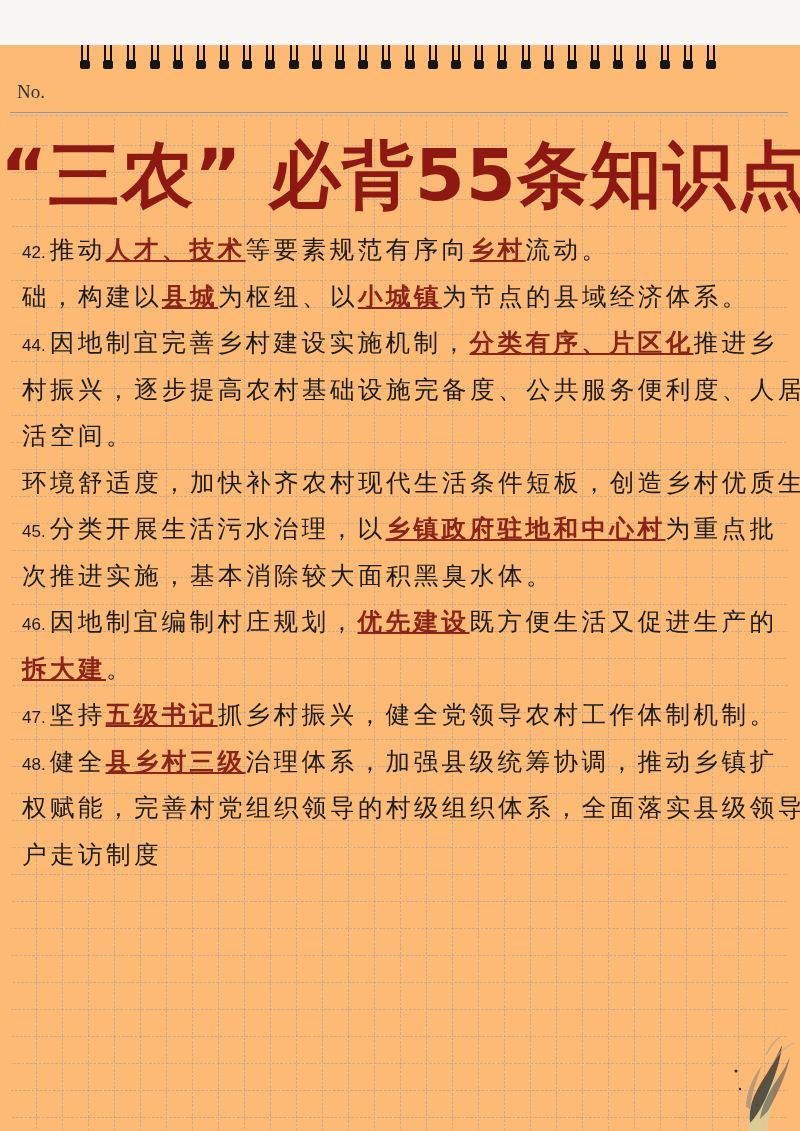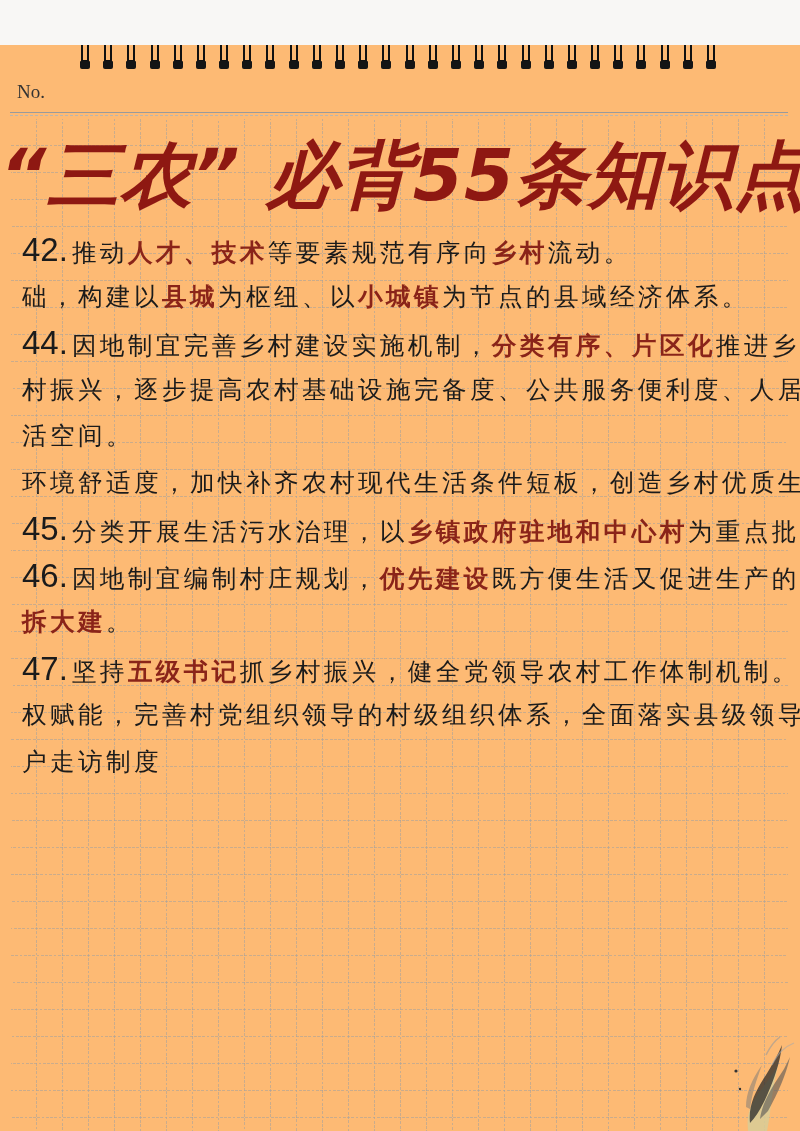--- a/index.html
+++ b/index.html
@@ -48,32 +48,32 @@
       repeating-linear-gradient(to right, transparent 0 25px, rgba(160,160,160,0.55) 25px 26px),
       repeating-linear-gradient(to bottom, transparent 0 26px, rgba(160,160,160,0.55) 26px 27px);
     -webkit-mask-image: repeating-linear-gradient(45deg, #000 0 2px, transparent 2px 3px);
     mask-image: repeating-linear-gradient(45deg, #000 0 2px, transparent 2px 3px);
   }
   
   .title {
     position: absolute; left: 0; width: 800px; top: 86px; text-align: center;
     font-family: "DejaVu Sans", "Liberation Sans", sans-serif;
     font-weight: bold; font-size: 72px; letter-spacing: 1px;
-    color: #8e1812; line-height: 88px; white-space: nowrap; font-style: italic;
+    color: #8e1812; line-height: 88px; white-space: nowrap;
   }
   
   .content {
     position: absolute; left: 22px; top: 182px; width: 760px;
     font-family: "DejaVu Serif", "Liberation Serif", serif;
     font-size: 24.6px; line-height: 46.5px; color: #1b1b1b;
     letter-spacing: 3.4px;
   }
   .line { display: block; white-space: nowrap; height: 46.5px; }
-  .num { letter-spacing: 0; font-family: "Liberation Sans", "DejaVu Sans", sans-serif; font-size: 33px; margin-right: 4px; }
-  .hl { color: #8a2419; font-weight: bold; }
+  .num { letter-spacing: 0; font-family: "Liberation Sans", "DejaVu Sans", sans-serif; font-size: 17px; margin-right: 4px; }
+  .hl { color: #8a2419; font-weight: bold; text-decoration: underline; }
   
   .watermark {
     position: absolute; left: 555px; top: 1091px;
     font-family: "DejaVu Sans", "Liberation Sans", sans-serif;
     font-size: 19px; color: #222;
     text-shadow: 0 0 2px #fff, 0 0 2px #fff;
     text-align: center;
   }
   .brush { position: absolute; left: 722px; top: 990px; width: 80px; height: 120px; }
 </style>
@@ -205,23 +205,25 @@
   <div class="title">“三农” 必背55条知识点</div>
 
   <div class="content" id="content">
       <div class="line"><span class="num">42.</span><span>推动</span><span class="hl">人才、技术</span><span>等要素规范有序向</span><span class="hl">乡村</span><span>流动。</span></div>
       <div class="line"><span>础，构建以</span><span class="hl">县城</span><span>为枢纽、以</span><span class="hl">小城镇</span><span>为节点的县域经济体系。</span></div>
       <div class="line"><span class="num">44.</span><span>因地制宜完善乡村建设实施机制，</span><span class="hl">分类有序、片区化</span><span>推进乡</span></div>
       <div class="line"><span>村振兴，逐步提高农村基础设施完备度、公共服务便利度、人居</span></div>
       <div class="line"><span>活空间。</span></div>
       <div class="line"><span>环境舒适度，加快补齐农村现代生活条件短板，创造乡村优质生</span></div>
       <div class="line"><span class="num">45.</span><span>分类开展生活污水治理，以</span><span class="hl">乡镇政府驻地和中心村</span><span>为重点批</span></div>
+      <div class="line"><span>次推进实施，基本消除较大面积黑臭水体。</span></div>
       <div class="line"><span class="num">46.</span><span>因地制宜编制村庄规划，</span><span class="hl">优先建设</span><span>既方便生活又促进生产的</span></div>
       <div class="line"><span class="hl">拆大建</span><span>。</span></div>
       <div class="line"><span class="num">47.</span><span>坚持</span><span class="hl">五级书记</span><span>抓乡村振兴，健全党领导农村工作体制机制。</span></div>
+      <div class="line"><span class="num">48.</span><span>健全</span><span class="hl">县乡村三级</span><span>治理体系，加强县级统筹协调，推动乡镇扩</span></div>
       <div class="line"><span>权赋能，完善村党组织领导的村级组织体系，全面落实县级领导</span></div>
       <div class="line"><span>户走访制度</span></div>
     </div>
 
   <svg class="brush" viewBox="0 0 80 120">
     <path d="M30 115 C 25 95, 22 80, 34 62 C 44 48, 50 40, 56 30 C 52 48, 50 60, 48 78 C 46 92, 44 104, 40 116 Z" fill="#d8cc98" opacity="0.85"></path>
     <path d="M28 88 C 26 70, 34 55, 44 40 C 50 30, 56 20, 60 10 C 58 28, 52 44, 46 58 C 40 72, 34 82, 28 88 Z" fill="#2a2a2a" opacity="0.75"></path>
     <path d="M38 84 C 40 68, 50 52, 62 34 C 64 30, 66 26, 68 22 C 64 40, 56 58, 46 76 Z" fill="#555" opacity="0.6"></path>
     <path d="M24 72 C 24 58, 30 44, 40 30 C 34 46, 30 58, 28 74 Z" fill="#777" opacity="0.5"></path>
     <path d="M44 20 C 48 12, 52 6, 58 2" stroke="#999" stroke-width="1.5" fill="none" opacity="0.6"></path>

